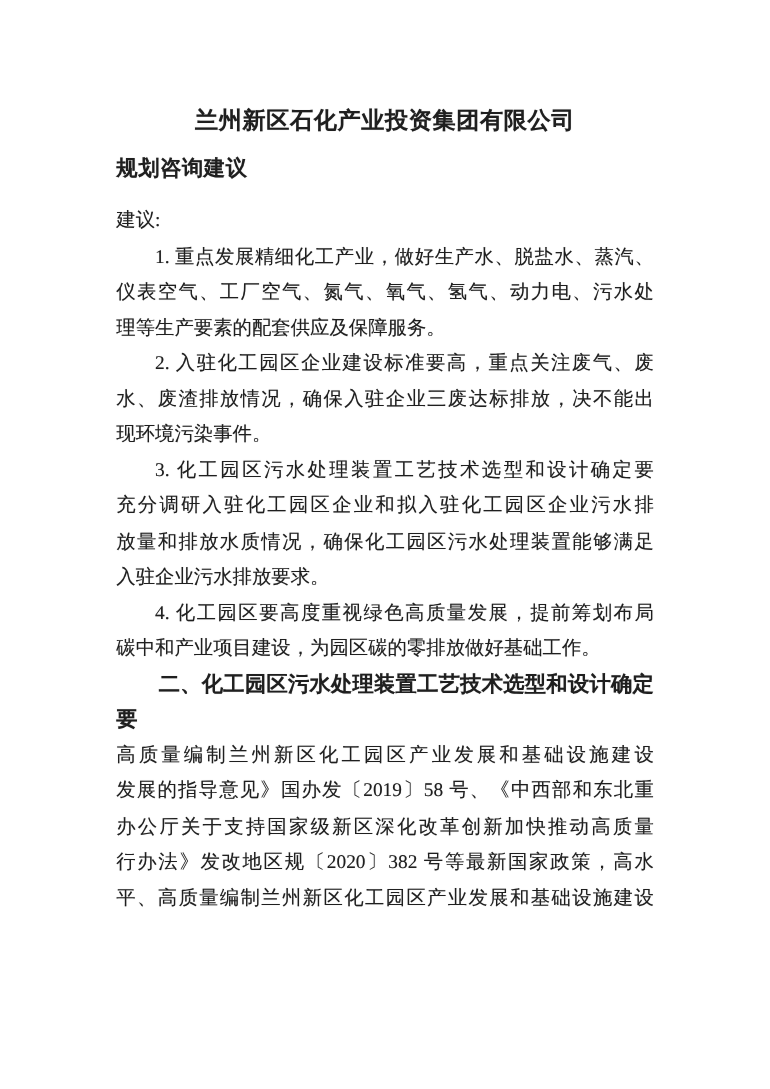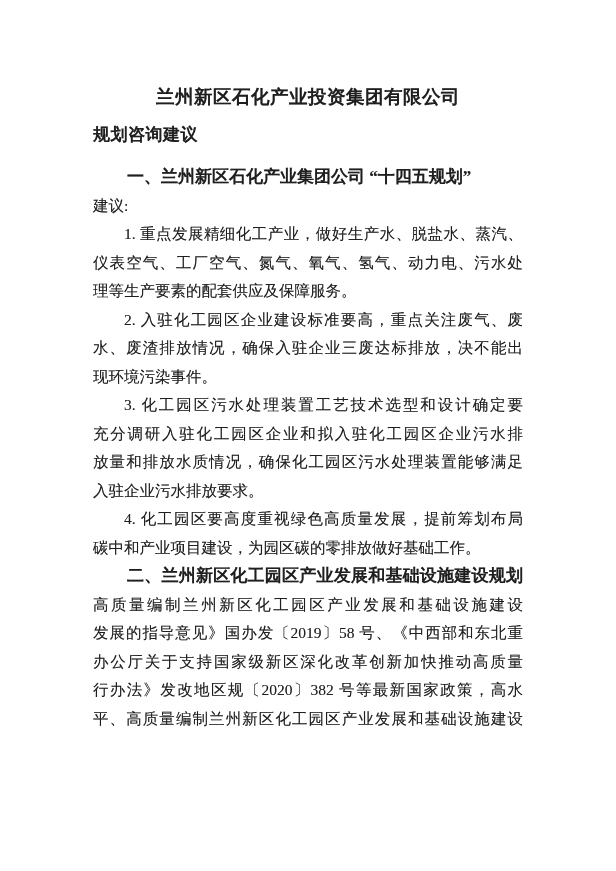--- a/index.html
+++ b/index.html
@@ -54,23 +54,20 @@
     font-size: 17px;
   }
 </style>
 </head>
 <body>
 
 <div class="page">
   <h1 class="doc-title">兰州新区石化产业投资集团有限公司</h1>
   <h2 class="doc-subtitle">规划咨询建议</h2>
   <div class="doc-body">
-      <div class="block heading">
-        <div class="line indent last">一、兰州新区石化产业集团公司 “十四五规划”</div>
-      </div>
       <div class="block paragraph">
         <div class="line last">建议:</div>
       </div>
       <div class="block paragraph">
         <div class="line indent justified">1. 重点发展精细化工产业，做好生产水、脱盐水、蒸汽、</div>
         <div class="line justified">仪表空气、工厂空气、氮气、氧气、氢气、动力电、污水处</div>
         <div class="line last">理等生产要素的配套供应及保障服务。</div>
       </div>
       <div class="block paragraph">
         <div class="line indent justified">2. 入驻化工园区企业建设标准要高，重点关注废气、废</div>
@@ -81,21 +78,21 @@
         <div class="line indent justified">3. 化工园区污水处理装置工艺技术选型和设计确定要</div>
         <div class="line justified">充分调研入驻化工园区企业和拟入驻化工园区企业污水排</div>
         <div class="line justified">放量和排放水质情况，确保化工园区污水处理装置能够满足</div>
         <div class="line last">入驻企业污水排放要求。</div>
       </div>
       <div class="block paragraph">
         <div class="line indent justified">4. 化工园区要高度重视绿色高质量发展，提前筹划布局</div>
         <div class="line last">碳中和产业项目建设，为园区碳的零排放做好基础工作。</div>
       </div>
       <div class="block heading">
-        <div class="line indent justified">二、兰州新区化工园区产业发展和基础设施建设规划</div>
+        <div class="line indent justified">二、化工园区污水处理装置工艺技术选型和设计确定要</div>
       </div>
       <div class="block paragraph">
         <div class="line justified">高质量编制兰州新区化工园区产业发展和基础设施建设</div>
         <div class="line justified">发展的指导意见》国办发〔2019〕58 号、《中西部和东北重</div>
         <div class="line justified">办公厅关于支持国家级新区深化改革创新加快推动高质量</div>
         <div class="line justified">行办法》发改地区规〔2020〕382 号等最新国家政策，高水</div>
         <div class="line justified">平、高质量编制兰州新区化工园区产业发展和基础设施建设</div>
       </div>
     </div>
 </div>

